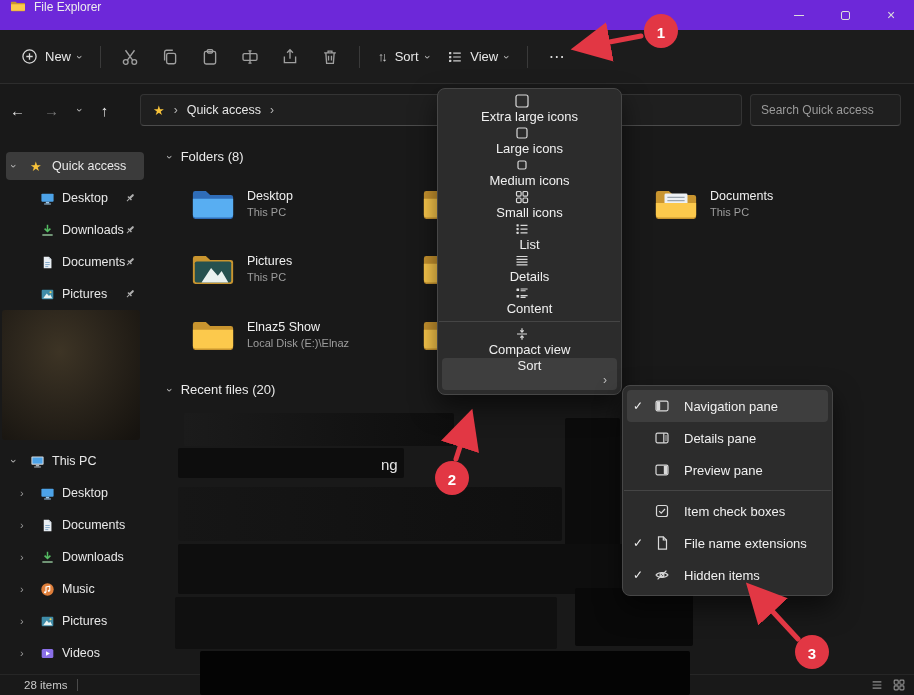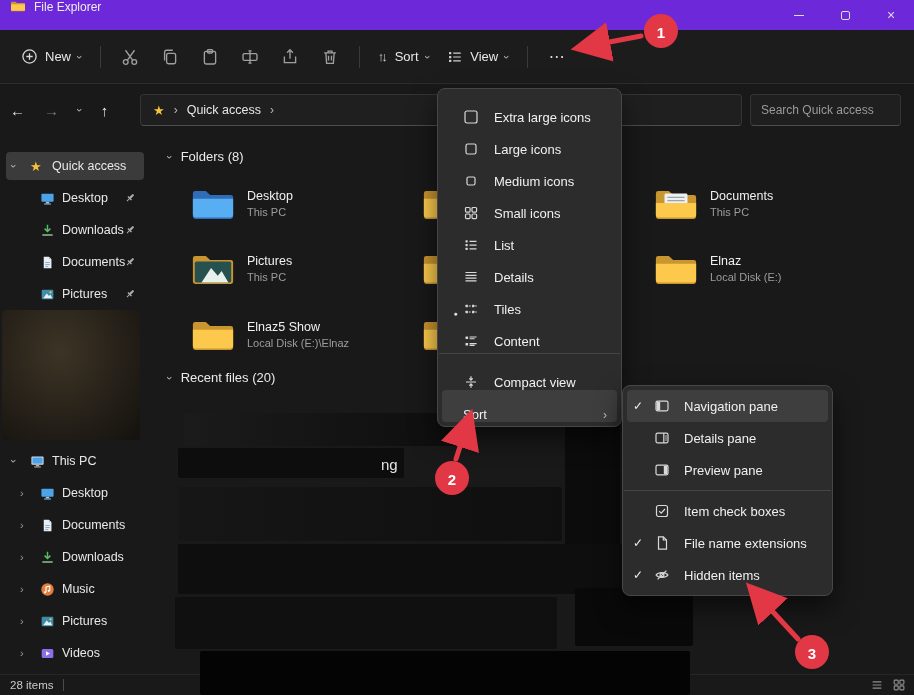--- a/index.html
+++ b/index.html
@@ -55,27 +55,27 @@
   .ficon { width:46px; height:38px; flex:0 0 46px; display:flex; }
   .ftexts { display:flex; flex-direction:column; padding-top:3px; gap:3px; }
   .fname { font-size:12.5px; color:#f0f0f0; }
   .floc { font-size:11px; color:#9d9d9d; }
 
   
   .redact { position:absolute; border-radius:2px; z-index:5; }
   .recent-frag { position:absolute; left:381px; top:456px; font-size:15px; color:#e4e4e4; z-index:6; }
 
   
-  .statusbar { position:absolute; left:0; bottom:0; width:100%; height:21px; background:#191919; border-top:1px solid #262626; display:flex; align-items:center; padding:0 10px; gap:10px; font-size:11.5px; color:#cacaca; }
+  .statusbar { position:absolute; left:0; bottom:0; width:100%; height:21px; background:#191919; border-top:1px solid #262626; display:flex; align-items:center; padding:0 24px; gap:10px; font-size:11.5px; color:#cacaca; }
   .sb-div { width:1px; height:12px; background:#4a4a4a; }
   .view-toggles { position:absolute; right:8px; bottom:3px; display:flex; gap:8px; }
 
   
   .vmenu { position:absolute; left:437px; top:88px; width:185px; background:#2c2c2c; border:1px solid #474747; border-radius:8px; padding:4px 0; z-index:50; box-shadow:0 12px 26px rgba(0,0,0,.55); font-size:13px; color:#f0f0f0; }
-  .vitem { height:32px; display:flex; align-items:flex-end; margin:0 4px; border-radius:4px; padding:0 6px; }
+  .vitem { height:32px; display:flex; align-items:center; margin:0 4px; border-radius:4px; padding:0 6px;flex-direction:column; }
   .vitem.hl { background:#3e3e3e; }
   .vbul { width:15px; text-align:center; font-size:7px; color:#e0e0e0; }
   .vicon { width:18px; margin-right:13px; display:flex; }
   .vsep { height:1px; background:#454545; margin:4px 1px; }
   .show-arrow { margin-left:auto; padding-right:4px; font-size:12px; color:#bdbdbd; }
 
   .smenu { position:absolute; left:622px; top:385px; width:211px; background:#2c2c2c; border:1px solid #474747; border-radius:8px; padding:4px 0; z-index:51; box-shadow:0 12px 26px rgba(0,0,0,.55); font-size:13px; color:#f0f0f0; }
   .sitem { height:32px; display:flex; align-items:center; margin:0 4px; border-radius:4px; padding:0 6px; }
   .sitem.hl { background:#3e3e3e; }
   .scheck { width:21px; font-size:12px; color:#ececec; }
@@ -468,34 +468,22 @@
             </g>
             <path d="M3 17h42v12.5q0 2.5-2.5 2.5h-37Q3 32 3 29.5z" fill="#fcc94c"></path>
           </svg>
       </span>
       <span class="ftexts">
         <span class="fname">Documents</span>
         <span class="floc">This PC</span>
       </span>
     </div>
 
-    <div class="ftile" style="left:503px;top:111px">
-      <span class="ficon">
-        <svg width="46" height="38" viewBox="0 0 48 38">
-            <path d="M3 7q0-2.5 2.5-2.5h11l4.5 4h21.5q2.5 0 2.5 2.5v20q0 2.5-2.5 2.5h-37Q3 33.5 3 31z" fill="#c9952f"></path>
-            <path d="M3 12.5h42v17q0 2.5-2.5 2.5h-37Q3 32 3 29.5z" fill="#fcc94c"></path>
-          </svg>
-      </span>
-      <span class="ftexts">
-        <span class="fname">Elnaz</span>
-        <span class="floc">Local Disk (E:)</span>
-      </span>
-    </div>
-
-    <div class="sect-header" style="left:18px;top:230px">
+
+    <div class="sect-header" style="left:18px;top:242px">
       <span class="rot">›</span>
       <span>Recent files (20)</span>
     </div>
   </div>
 
   <div class="redact" style="left:184px;top:413px;width:270px;height:33px;background:linear-gradient(90deg,#1b1b1b,#0e0e0e)"></div>
   <div class="redact" style="left:178px;top:448px;width:226px;height:30px;background:#0d0d0d"></div>
   <span class="recent-frag">ng</span>
   <div class="redact" style="left:565px;top:418px;width:55px;height:172px;background:#0c0c0c"></div>
   <div class="redact" style="left:178px;top:487px;width:384px;height:54px;background:linear-gradient(90deg,#161616,#0f0f0f)"></div>
@@ -581,37 +569,20 @@
       <span>List</span>
     </div>
     <div class="vitem">
       <span class="vbul"></span>
       <span class="vicon">
           <svg width="16" height="16" viewBox="0 0 16 16" fill="none" stroke="#d9d9d9" stroke-width="1.2">
             <path d="M2.5 3.5h11M2.5 6.3h11M2.5 9.1h11M2.5 11.9h11"></path>
           </svg>
         </span>
       <span>Details</span>
-    </div>
-    <div class="vitem">
-      <span class="vbul">●</span>
-      <span class="vicon">
-          <svg width="16" height="16" viewBox="0 0 16 16">
-            <g fill="#d9d9d9">
-              <rect x="2.5" y="3.8" width="2.4" height="2.4" rx=".4"></rect>
-              <rect x="9" y="3.8" width="2.4" height="2.4" rx=".4"></rect>
-              <rect x="2.5" y="9.8" width="2.4" height="2.4" rx=".4"></rect>
-              <rect x="9" y="9.8" width="2.4" height="2.4" rx=".4"></rect>
-            </g>
-            <g stroke="#d9d9d9" stroke-width="1">
-              <path d="M5.7 5h2M12.2 5h1.6M5.7 11h2M12.2 11h1.6"></path>
-            </g>
-          </svg>
-        </span>
-      <span>Tiles</span>
     </div>
     <div class="vitem">
       <span class="vbul"></span>
       <span class="vicon">
           <svg width="16" height="16" viewBox="0 0 16 16">
             <g fill="#d9d9d9">
               <rect x="2.5" y="3.4" width="2.6" height="2.6" rx=".5"></rect>
               <rect x="2.5" y="10" width="2.6" height="2.6" rx=".5"></rect>
             </g>
             <g stroke="#d9d9d9" stroke-width="1.1">

